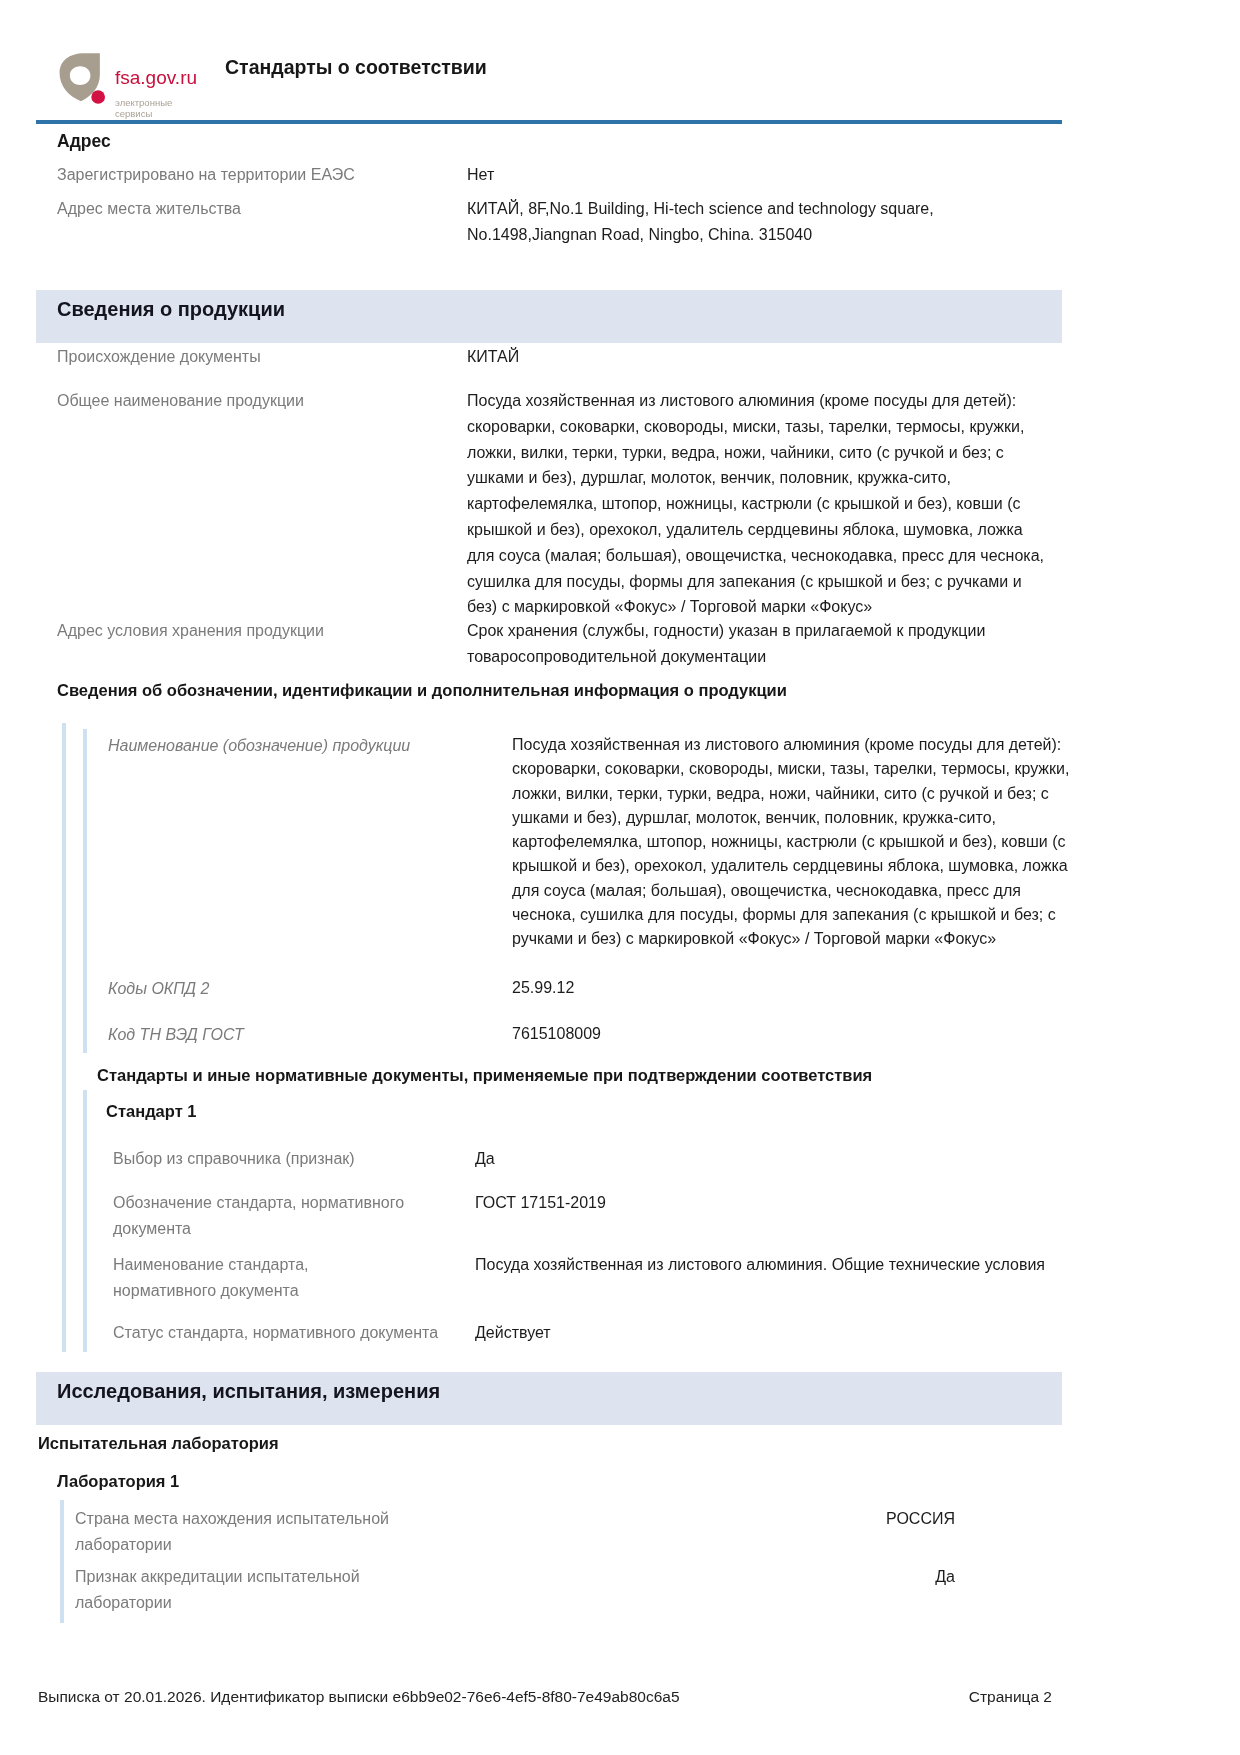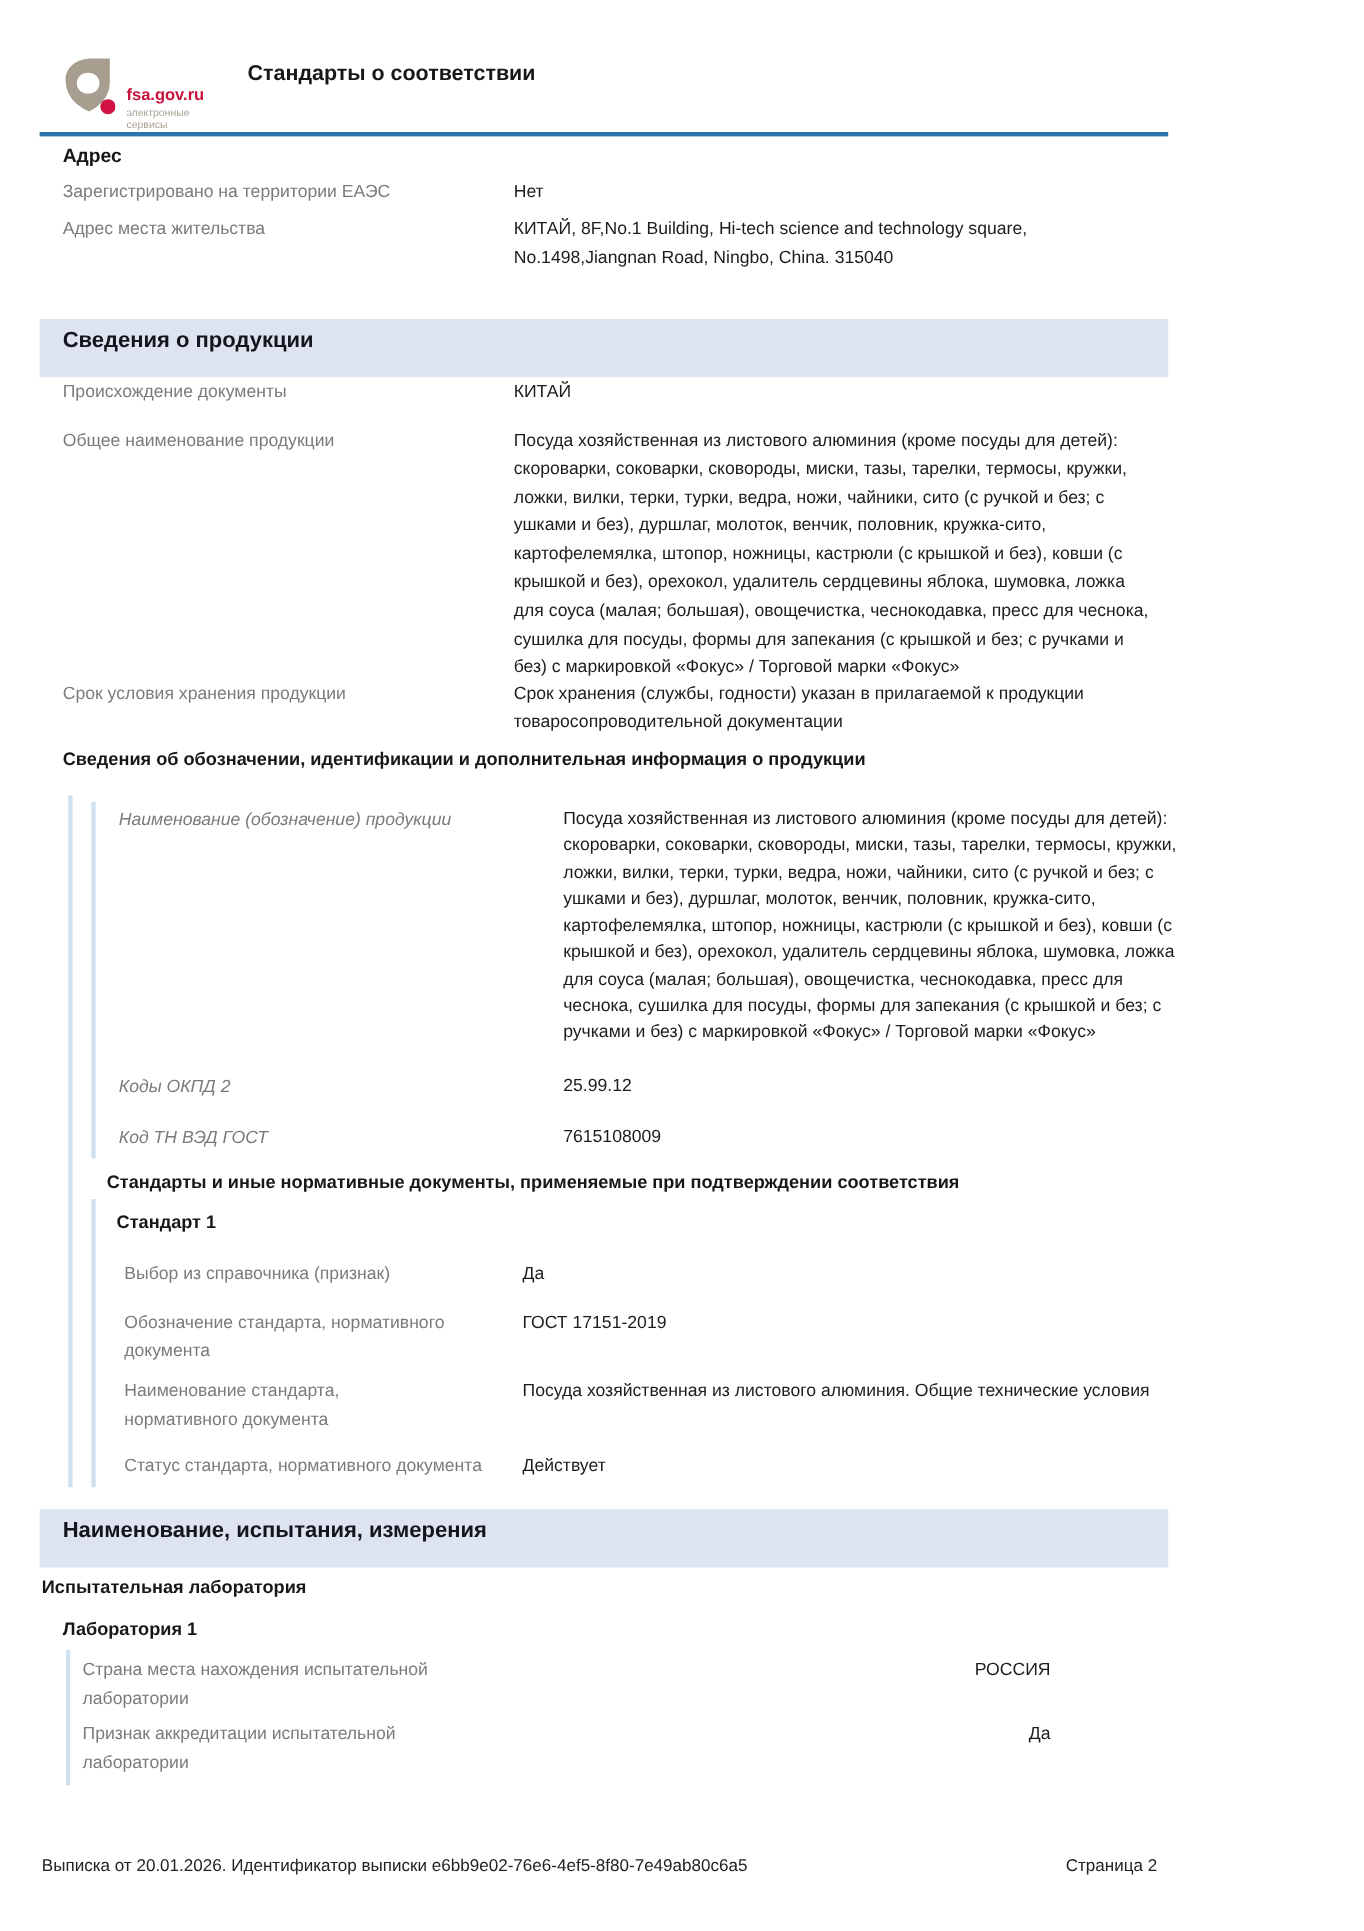--- a/index.html
+++ b/index.html
@@ -17,21 +17,21 @@
     position:relative;
     width:1240px;height:1755px;
     background:#fff;
     font-family:"Liberation Sans",sans-serif;
     color:var(--text-dark);
     overflow:hidden;
   }
   
   .logo{position:absolute;left:57px;top:50px;width:150px;height:60px;}
   .logo svg{position:absolute;left:0;top:0;}
-  .logo-brand{position:absolute;left:58px;top:28px;font-size:15px;font-weight:bold;color:var(--brand-red);}
+  .logo-brand{position:absolute;left:58px;top:17px;font-size:19px;font-weight:normal;color:var(--brand-red);}
   .logo-tagline{position:absolute;left:58px;top:47px;font-size:9.5px;color:#aaa196;}
   .doc-title{position:absolute;left:225px;top:56px;font-size:19.5px;font-weight:bold;color:#171717;}
   .rule{position:absolute;left:36px;top:120px;width:1026px;height:4px;background:var(--accent-blue);}
   
   .banner{position:absolute;left:36px;width:1026px;height:53px;background:var(--banner-bg);
           font-size:20px;font-weight:bold;color:#14141e;line-height:39px;padding-left:21px;}
   .h-sec{position:absolute;font-weight:bold;color:#171717;font-size:17.5px;}
   .h-sub{position:absolute;font-weight:bold;color:#171717;font-size:16.5px;}
   
   .row{position:absolute;left:0;top:0;width:1240px;}
@@ -87,21 +87,21 @@
 
   <div class="row row-main" style="top:344px">
     <div class="lbl">Происхождение документы</div>
     <div class="val">КИТАЙ</div>
   </div>
   <div class="row row-main" style="top:388px">
     <div class="lbl">Общее наименование продукции</div>
     <div class="val">Посуда хозяйственная из листового алюминия (кроме посуды для детей): скороварки, соковарки, сковороды, миски, тазы, тарелки, термосы, кружки, ложки, вилки, терки, турки, ведра, ножи, чайники, сито (с ручкой и без; с ушками и без), дуршлаг, молоток, венчик, половник, кружка-сито, картофелемялка, штопор, ножницы, кастрюли (с крышкой и без), ковши (с крышкой и без), орехокол, удалитель сердцевины яблока, шумовка, ложка для соуса (малая; большая), овощечистка, чеснокодавка, пресс для чеснока, сушилка для посуды, формы для запекания (с крышкой и без; с ручками и без) с маркировкой «Фокус» / Торговой марки «Фокус»</div>
   </div>
   <div class="row row-main" style="top:618px">
-    <div class="lbl">Срок условия хранения продукции</div>
+    <div class="lbl">Адрес условия хранения продукции</div>
     <div class="val">Срок хранения (службы, годности) указан в прилагаемой к продукции товаросопроводительной документации</div>
   </div>
 
   <div class="h-sub" style="left:57px;top:681px">Сведения об обозначении, идентификации и дополнительная информация о продукции</div>
 
   <div class="vbar" style="left:62px;top:723px;height:629px"></div>
   <div class="vbar" style="left:83px;top:729px;height:324px"></div>
   <div class="vbar" style="left:83px;top:1090px;height:262px"></div>
 
   <div class="row row-ind" style="top:733px">
@@ -130,21 +130,21 @@
   </div>
   <div class="row row-std" style="top:1252px">
     <div class="lbl">Наименование стандарта, нормативного документа</div>
     <div class="val">Посуда хозяйственная из листового алюминия. Общие технические условия</div>
   </div>
   <div class="row row-std" style="top:1320px">
     <div class="lbl wide-lbl">Статус стандарта, нормативного документа</div>
     <div class="val">Действует</div>
   </div>
 
-  <div class="banner" style="top:1372px">Наименование, испытания, измерения</div>
+  <div class="banner" style="top:1372px">Исследования, испытания, измерения</div>
 
   <div class="h-sub" style="left:38px;top:1434px">Испытательная лаборатория</div>
   <div class="h-sub" style="left:57px;top:1472px">Лаборатория 1</div>
 
   <div class="vbar" style="left:60px;top:1500px;height:123px"></div>
 
   <div class="row row-lab" style="top:1506px">
     <div class="lbl">Страна места нахождения испытательной лаборатории</div>
     <div class="val">РОССИЯ</div>
   </div>

